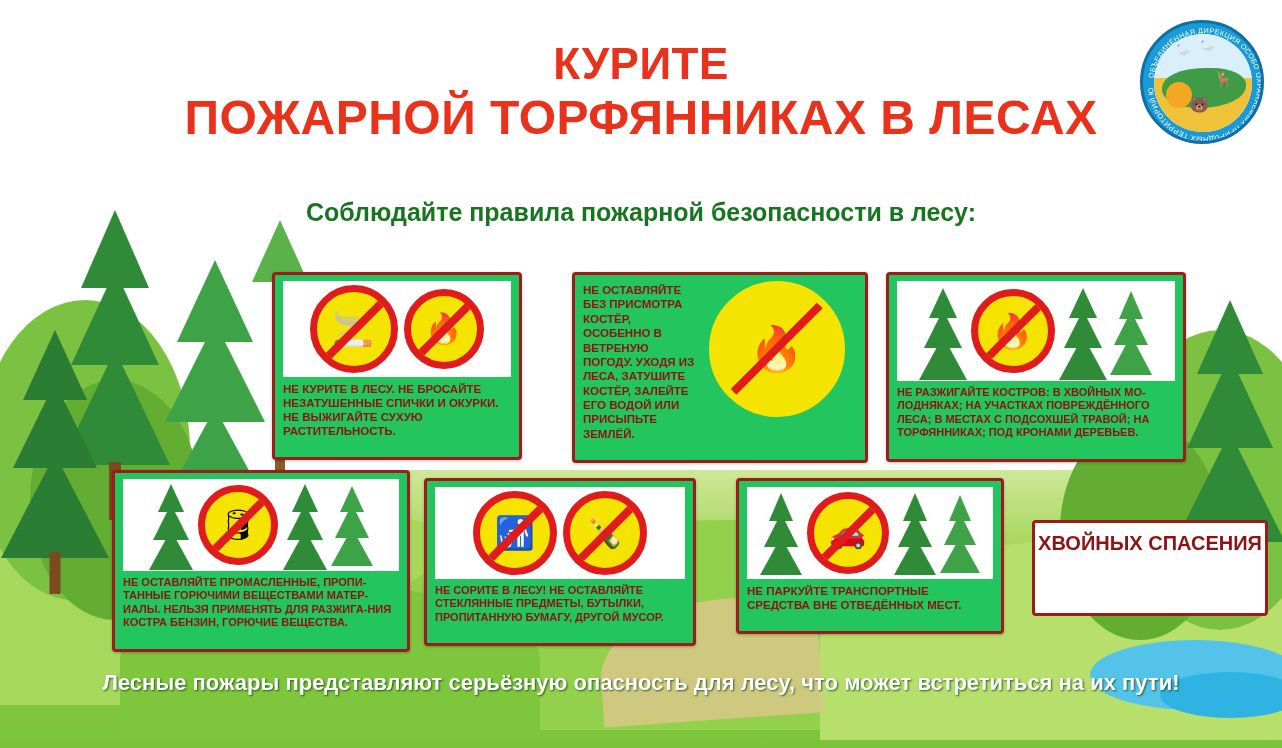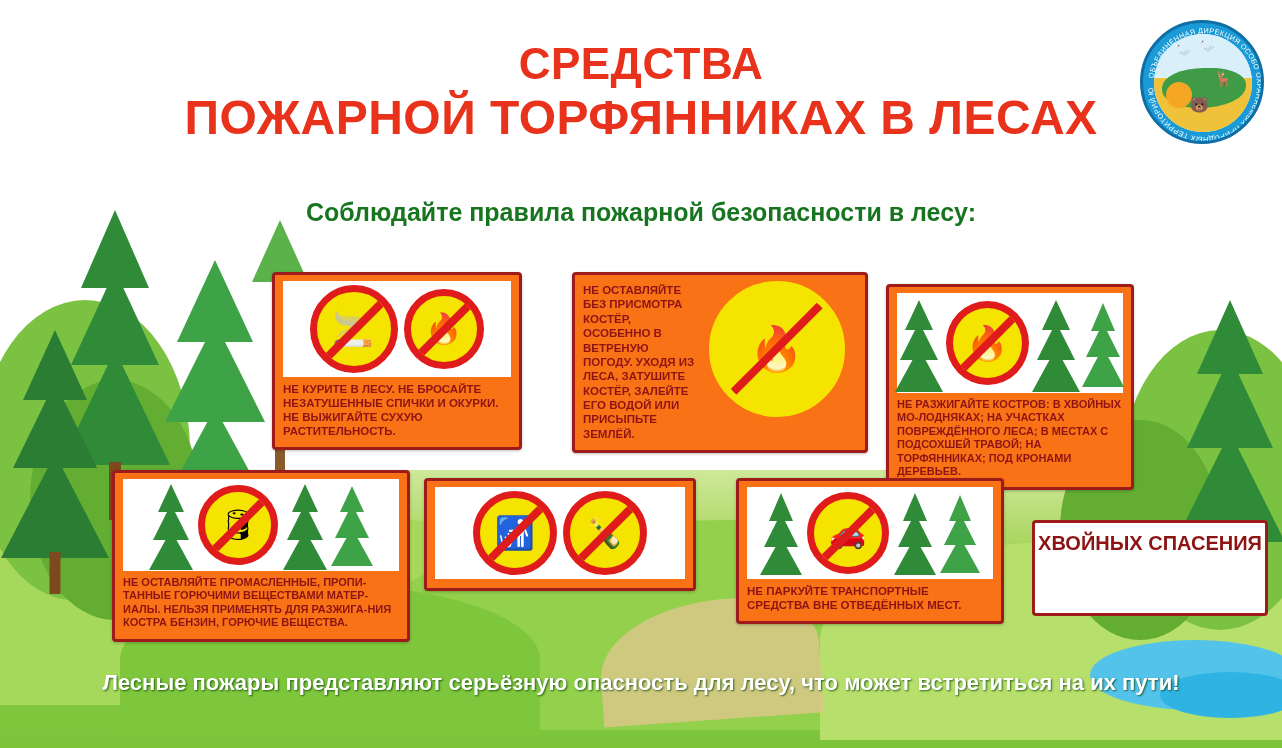--- a/index.html
+++ b/index.html
@@ -101,25 +101,25 @@
   .logo .bird { position:absolute; color:#ffffff; font-size:13px; }
   .logo .animal { position:absolute; font-size:15px; }
   .logo .ring-text {
     position:absolute; left:0; top:0; width:124px; height:124px;
   }
   .logo .ring-text svg { display:block; }
 
   
   .card {
     position:absolute;
-    background:#f97316;
+    background:#22c55e;
     border:3px solid #9e1b1b;
     border-radius:4px;
     box-shadow:0 1px 3px rgba(0,0,0,.25);
-    padding:6px 8px 9px 8px;
+    padding:6px 8px 19px 8px;
   }
   .card .pics {
     position:relative;
     display:flex; align-items:center; justify-content:center; gap:6px;
     background:#ffffff;
   }
   .card .caption {
     margin-top:5px;
     color:#8e1414;
     font-weight:bold;
@@ -227,21 +227,21 @@
   </div>
 
   <div class="tree" style="left:1175px; top:300px; width:110px; height:300px;">
     <div class="tier" style="top:0px;   border-width:0 33px 74px 33px; border-bottom-color:#2f8b38;"></div>
     <div class="tier" style="top:56px;  border-width:0 43px 92px 43px; border-bottom-color:#2f8b38;"></div>
     <div class="tier" style="top:132px; border-width:0 55px 110px 55px; border-bottom-color:#2f8b38;"></div>
     <div class="trunk" style="top:236px; height:50px; width:12px;"></div>
   </div>
 
   <div class="title">
-    <div>СРЕДСТВА</div>
+    <div>КУРИТЕ</div>
     <div class="line2">ПОЖАРНОЙ ТОРФЯННИКАХ В ЛЕСАХ</div>
   </div>
   <div class="subtitle">Соблюдайте правила пожарной безопасности в лесу:</div>
 
   <div class="logo">
     <div class="ring-text">
       <svg width="124" height="124" viewBox="0 0 124 124" aria-hidden="true">
         <defs>
           <path id="ringpath" d="M62,62 m-52,0 a52,52 0 1,1 104,0 a52,52 0 1,1 -104,0"></path>
         </defs>
@@ -276,21 +276,21 @@
 
   <div class="card" style="left:572px; top:272px; width:296px;">
     <div class="card-row">
       <div class="txt">НЕ ОСТАВЛЯЙТЕ БЕЗ ПРИСМОТРА КОСТЁР, ОСОБЕННО В ВЕТРЕНУЮ ПОГОДУ. УХОДЯ ИЗ ЛЕСА, ЗАТУШИТЕ КОСТЁР, ЗАЛЕЙТЕ ЕГО ВОДОЙ ИЛИ ПРИСЫПЬТЕ ЗЕМЛЁЙ.</div>
       <div class="prohibit" style="width:136px; height:136px; border-color:#f5e400; background:#f5e400;">
         <span class="glyph" style="font-size:44px;">🔥</span>
       </div>
     </div>
   </div>
 
-  <div class="card" style="left:886px; top:272px; width:248px;margin-top:12px;">
+  <div class="card" style="left:886px; top:272px; width:300px;">
     <div class="pics" style="height:100px;">
       <div class="tree" style="position:relative; width:44px; height:86px;">
         <div class="tier" style="top:0px;  border-width:0 14px 30px 14px; border-bottom-color:#2f8b38;"></div>
         <div class="tier" style="top:22px; border-width:0 19px 38px 19px; border-bottom-color:#2f8b38;"></div>
         <div class="tier" style="top:48px; border-width:0 24px 44px 24px; border-bottom-color:#2f8b38;"></div>
         <div class="trunk" style="top:88px; height:0px;"></div>
       </div>
       <div class="prohibit" style="width:84px; height:84px;">
         <span class="glyph">🔥</span>
       </div>
@@ -334,20 +334,21 @@
 
   <div class="card" style="left:424px; top:478px; width:272px;">
     <div class="pics" style="height:92px;">
       <div class="prohibit" style="width:84px; height:84px;">
         <span class="glyph" style="font-size:32px;">🚮</span>
       </div>
       <div class="prohibit" style="width:84px; height:84px;">
         <span class="glyph" style="font-size:30px;">🍾</span>
       </div>
     </div>
+    <div class="caption small">НЕ СОРИТЕ В ЛЕСУ! НЕ ОСТАВЛЯЙТЕ СТЕКЛЯННЫЕ ПРЕДМЕТЫ, БУТЫЛКИ, ПРОПИТАННУЮ БУМАГУ, ДРУГОЙ МУСОР.</div>
   </div>
 
   <div class="card" style="left:736px; top:478px; width:268px;">
     <div class="pics" style="height:92px;">
       <div class="tree" style="position:relative; width:40px; height:80px;">
         <div class="tier" style="top:0px;  border-width:0 12px 28px 12px; border-bottom-color:#2f8b38;"></div>
         <div class="tier" style="top:20px; border-width:0 17px 34px 17px; border-bottom-color:#2f8b38;"></div>
         <div class="tier" style="top:44px; border-width:0 21px 38px 21px; border-bottom-color:#2f8b38;"></div>
       </div>
       <div class="prohibit" style="width:82px; height:82px;">

